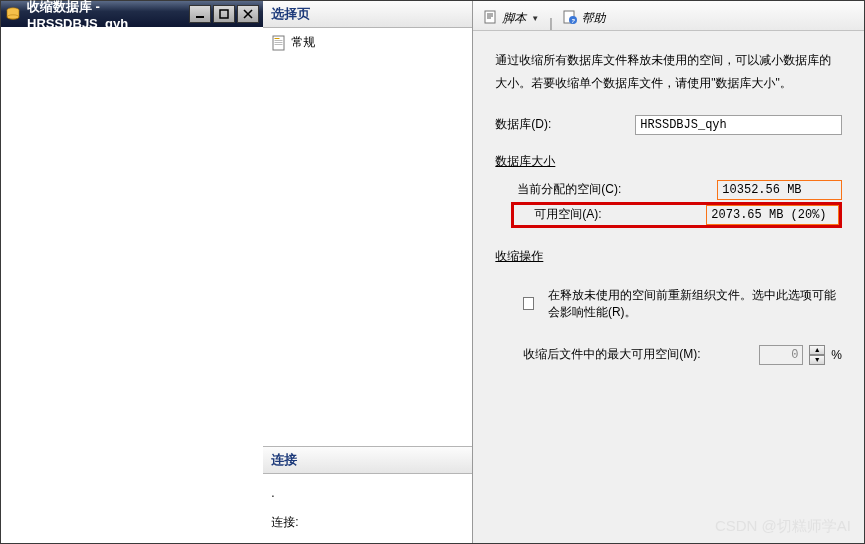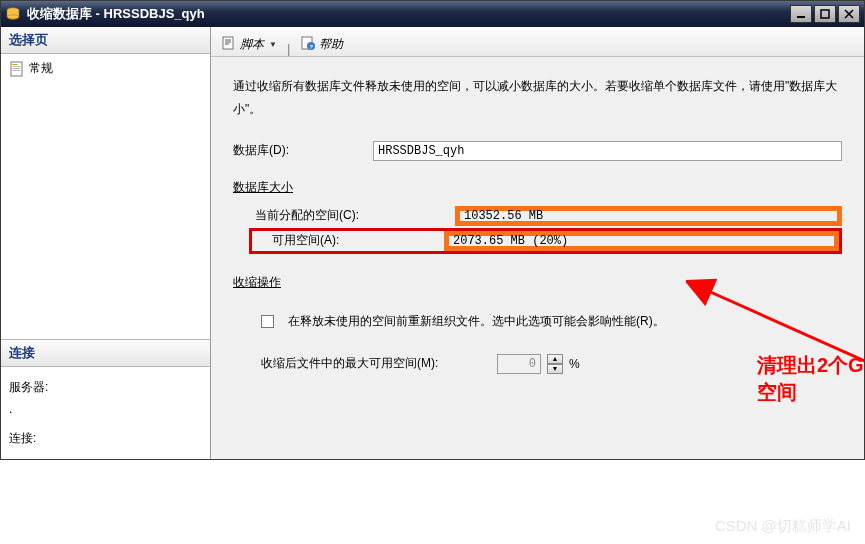--- a/index.html
+++ b/index.html
@@ -8,24 +8,23 @@
     font-family: "Microsoft YaHei", SimSun, Arial, sans-serif;
     font-size: 12px;
     background: #fff;
     width: 865px;
     height: 544px;
     overflow: hidden;
     position: relative;
   }
   .window {
     width: 865px;
-    height: 460px;
+    height: 544px;
     border: 1px solid #3a3a3a;
     display: flex;
-    flex-direction: column;
   }
   .titlebar {
     height: 26px;
     background: linear-gradient(#5a6a87, #1f2b47 40%, #0e1733);
     color: #fff;
     display: flex;
     align-items: center;
     padding: 0 4px;
     font-size: 13px;
     font-weight: bold;
@@ -136,29 +135,29 @@
     text-decoration: underline;
   }
   .indent-block { margin-left: 22px; }
   .sub-row {
     display: flex;
     align-items: center;
     margin-top: 10px;
   }
   .sub-row .label { width: 200px; }
   .ro-small {
-    border: 5px solid #f97316;
+    border: 1px solid #f97316;
     background: #f0f0f0;
     padding: 2px 4px;
     height: 20px;
     font-family: "Courier New", monospace;
     font-size: 12px;
     flex: 1;
     max-width: 420px;
-    display: flex; align-items: center;
+    display: flex; align-items: center; text-align: right;
   }
   .highlight-box {
     border: 3px solid #d40000;
     display: flex;
     align-items: center;
   }
   .highlight-box .label { padding-left: 20px; width: 192px; }
   .chk-row {
     display: flex; align-items: center;
     margin-top: 22px;
@@ -271,21 +270,20 @@
               <rect x="3.5" y="7" width="8" height="1" fill="#bcbcbc"></rect>
               <rect x="3.5" y="9" width="8" height="1" fill="#bcbcbc"></rect>
             </svg>
           </span>
           <span>常规</span>
         </div>
       </div>
       <div class="left-sub">
         <div class="panel-header">连接</div>
         <div class="left-sub-body">
-          <div class="lbl">服务器:</div>
           <div class="lbl" style="margin-top:6px;">.</div>
           <div class="lbl" style="margin-top:14px;">连接:</div>
         </div>
       </div>
     </div>
 
     <div class="right-panel">
       <div class="toolbar">
         <div class="tb-item">
           <span>

